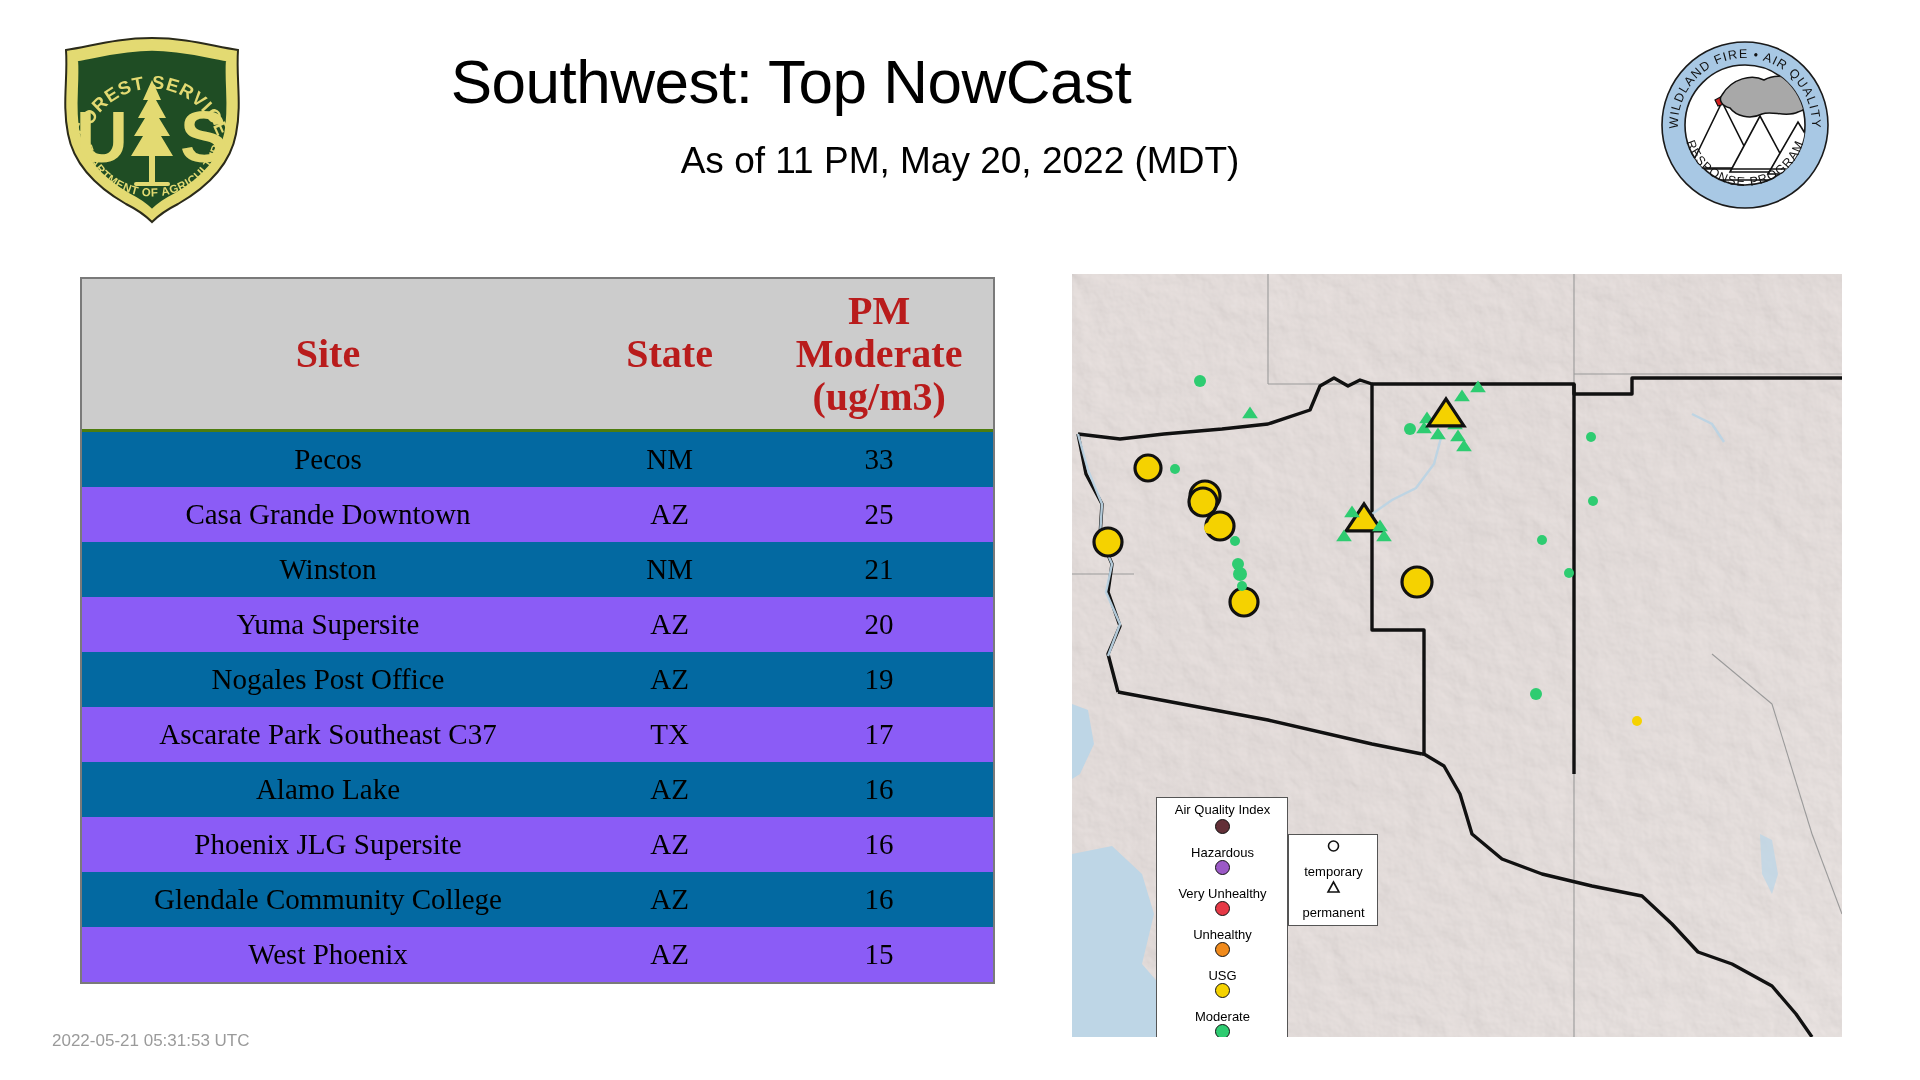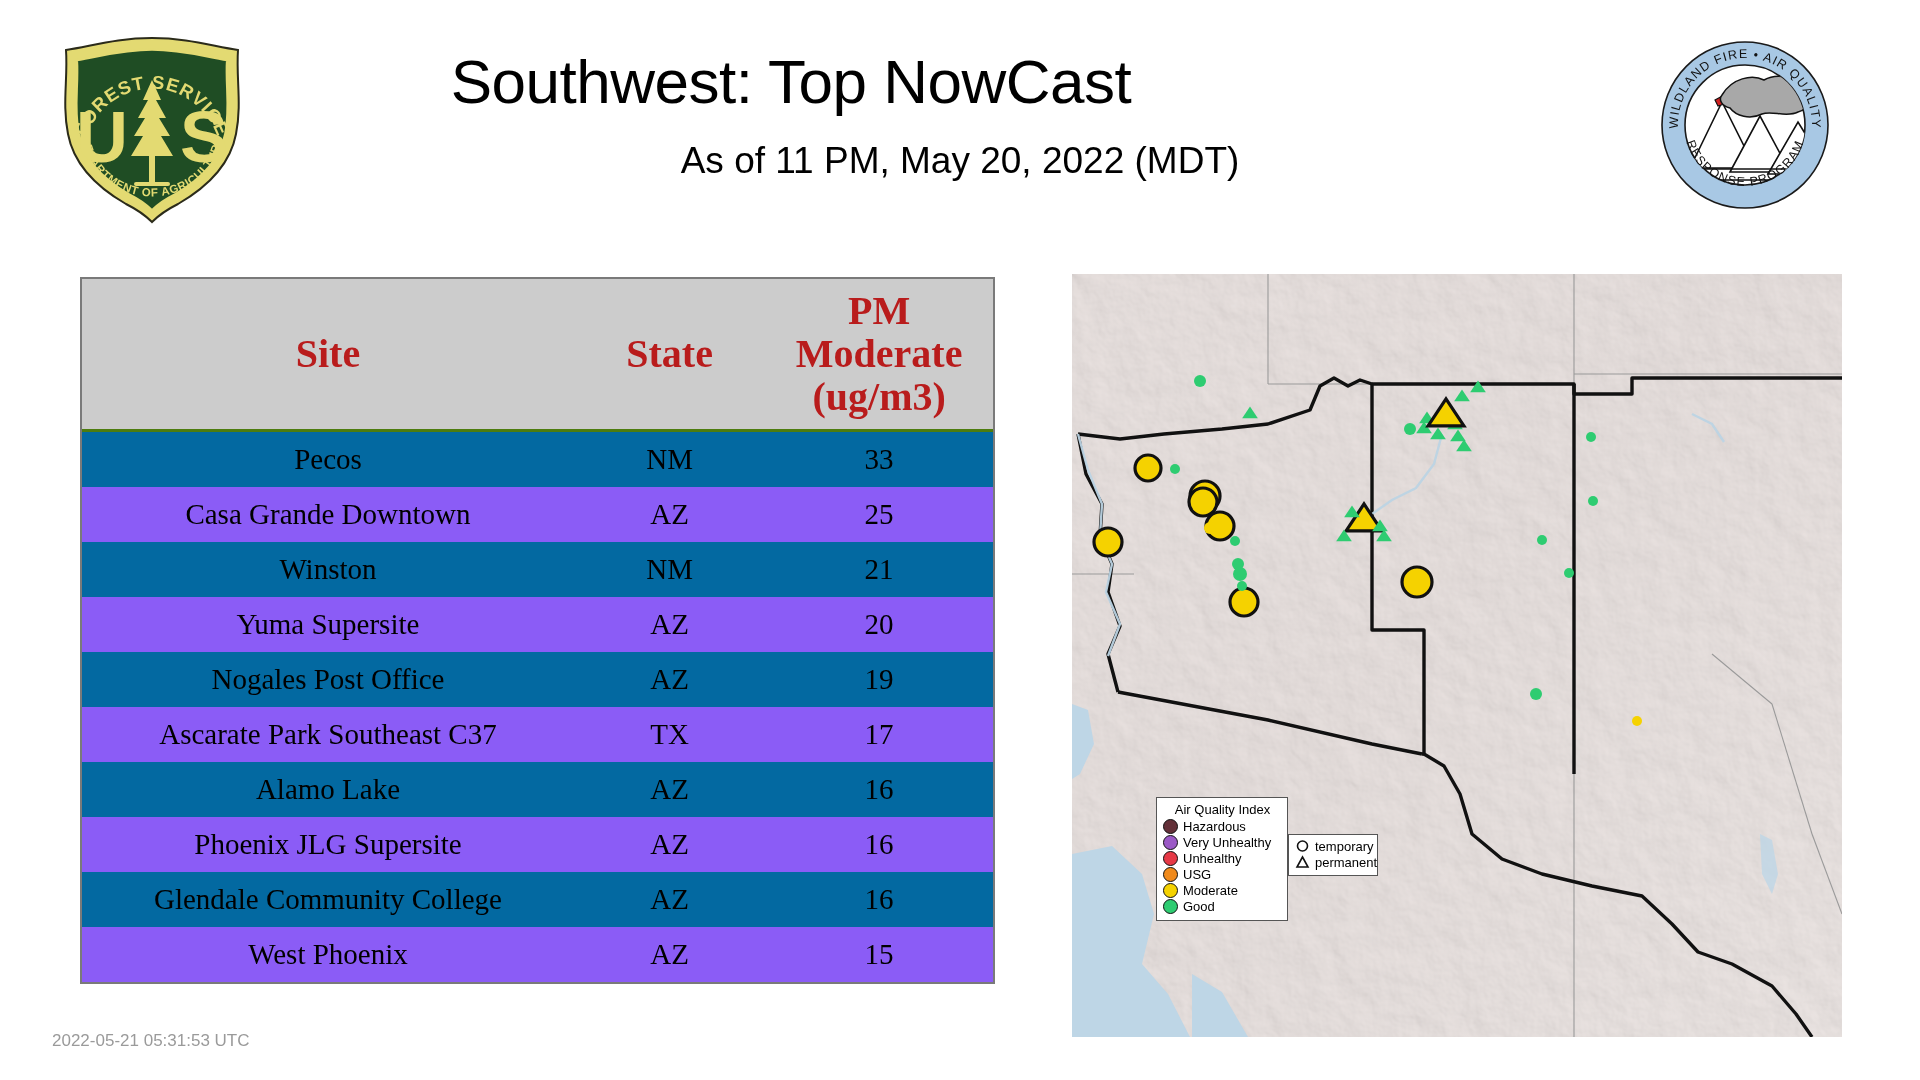--- a/index.html
+++ b/index.html
@@ -137,23 +137,24 @@
   .legend-aqi .lg-title {
     font-size: 13px;
     color: #000;
     text-align: center;
     margin-bottom: 2px;
     font-weight: 400;
   }
   .legend-row {
     display: flex;
     align-items: center;
-    gap: 5px;
+    gap: 12px;
     line-height: 1.0;
     margin-bottom: 1px;
+    flex-direction: column;
   }
   .legend-dot {
     width: 13px;
     height: 13px;
     border-radius: 50%;
     border: 1.3px solid #111;
     flex: 0 0 auto;
   }
   .legend-label { font-size: 13px; color: #000; white-space: nowrap; }
 

